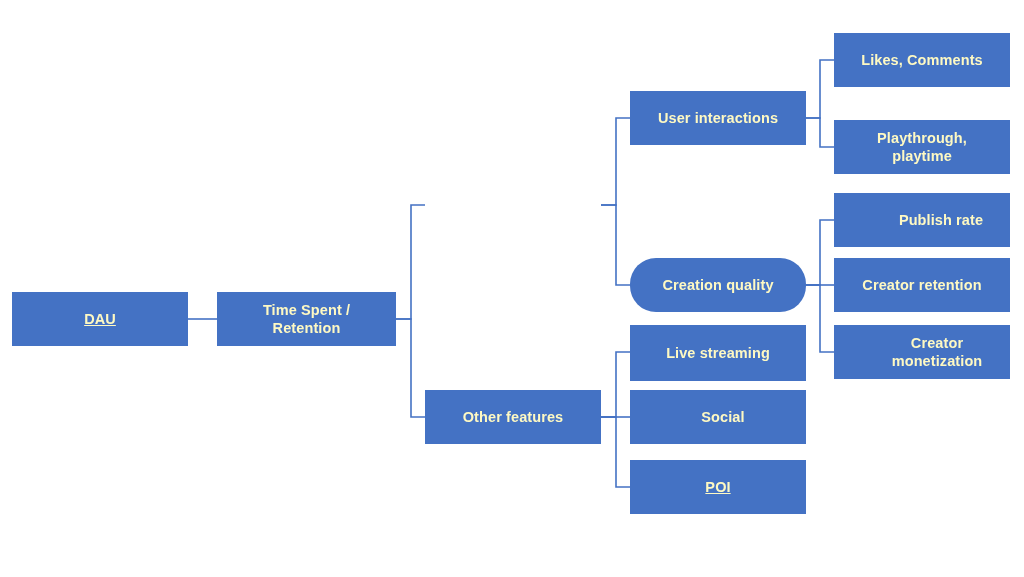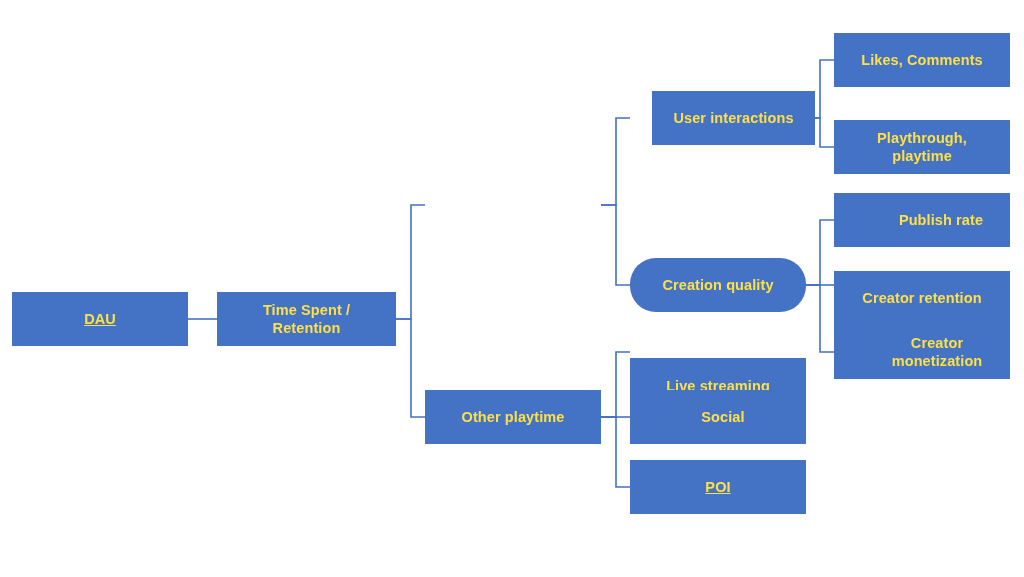--- a/index.html
+++ b/index.html
@@ -18,21 +18,21 @@
     position: absolute;
     left: 0;
     top: 0;
     width: 1024px;
     height: 577px;
   }
   .node {
     position: absolute;
     box-sizing: border-box;
     background: #4472c4;
-    color: #fde047;
+    color: #fef9c3;
     display: flex;
     align-items: center;
     justify-content: center;
     text-align: center;
     font-weight: bold;
     font-size: 14.5px;
     line-height: 1.25;
     padding: 2px 6px;
     letter-spacing: 0.1px;
   }
@@ -79,48 +79,48 @@
   </svg>
 
   <div class="node" style="left:12px;top:292px;width:176px;height:54px;text-decoration:underline;">
     <span>DAU</span>
   </div>
   <div class="node" style="left:217px;top:292px;width:179px;height:54px;">
     <span>Time Spent /
 Retention</span>
   </div>
   <div class="node" style="left:425px;top:390px;width:176px;height:54px;">
-    <span>Other playtime</span>
+    <span>Other features</span>
   </div>
-  <div class="node" style="left:652px;top:91px;width:163px;height:54px;">
+  <div class="node" style="left:630px;top:91px;width:176px;height:54px;">
     <span>User interactions</span>
   </div>
   <div class="node" style="left:630px;top:258px;width:176px;height:54px;border-radius:26px;">
     <span>Creation quality</span>
   </div>
-  <div class="node" style="left:630px;top:325px;width:176px;height:56px;margin-top:33px;">
+  <div class="node" style="left:630px;top:325px;width:176px;height:56px;">
     <span>Live streaming</span>
   </div>
   <div class="node" style="left:630px;top:390px;width:176px;height:54px;padding-left:16px;">
     <span>Social</span>
   </div>
   <div class="node" style="left:630px;top:460px;width:176px;height:54px;text-decoration:underline;">
     <span>POI</span>
   </div>
   <div class="node" style="left:834px;top:33px;width:176px;height:54px;">
     <span>Likes, Comments</span>
   </div>
   <div class="node" style="left:834px;top:120px;width:176px;height:54px;align-items:center;">
     <span>Playthrough,
 playtime</span>
   </div>
   <div class="node" style="left:834px;top:193px;width:176px;height:54px;padding-left:44px;">
     <span>Publish rate</span>
   </div>
-  <div class="node" style="left:834px;top:258px;width:176px;height:54px;margin-top:13px;">
+  <div class="node" style="left:834px;top:258px;width:176px;height:54px;">
     <span>Creator retention</span>
   </div>
   <div class="node" style="left:834px;top:325px;width:176px;height:54px;padding-left:36px;">
     <span>Creator
 monetization</span>
   </div>
 
 </div>
 
 </body></html>

